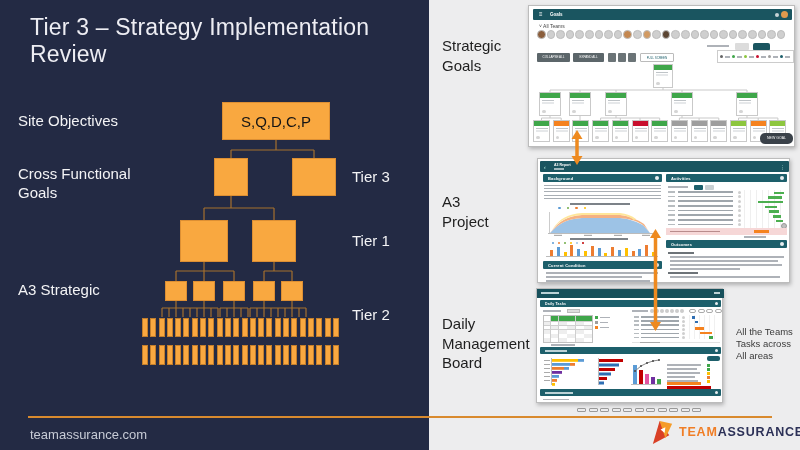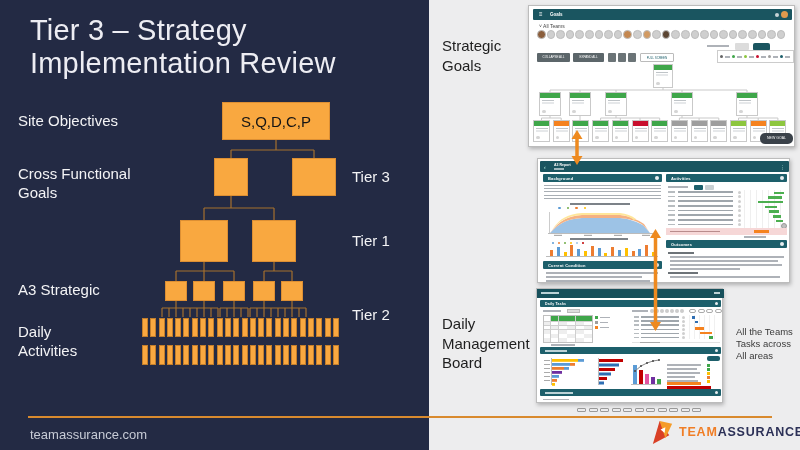--- a/index.html
+++ b/index.html
@@ -1,21 +1,21 @@
 <!DOCTYPE html>
 <html><head>
 <meta charset="utf-8">
 <style>
   html,body{margin:0;padding:0;}
   body{font-family:"Liberation Sans",sans-serif;}
   #slide{position:relative;width:800px;height:450px;overflow:hidden;background:#EDEDEE;}
   .abs{position:absolute;}
   
   #leftpanel{position:absolute;left:0;top:0;width:429px;height:450px;background:#232A44;}
-  .title{color:#EDEDF3;font-size:29px;letter-spacing:.2px;}
+  .title{color:#EDEDF3;font-size:23px;letter-spacing:.2px;}
   .lbl{color:#F3F3F5;font-size:15px;line-height:1.25;}
   .obox{position:absolute;background:#F9A840;border:1px solid #DD8F33;box-sizing:border-box;}
   .dailyrow{position:absolute;display:flex;justify-content:space-between;}
   .dbar{display:block;width:6px;height:100%;background:#F9A840;border:1px solid #C27E2C;box-sizing:border-box;}
   .divider{position:absolute;left:28px;top:416px;width:744px;height:2px;background:#D98A2E;}
   .footerurl{color:#C7CBD6;font-size:13px;}
   
   .thumb{position:absolute;background:#FFF;border:1px solid #BCBCBC;box-shadow:1px 2px 4px rgba(0,0,0,.25);box-sizing:border-box;}
   .teal{background:#1A5560;}
   .tealhdr{position:absolute;background:#1D5F6B;border-radius:1px;color:#fff;}
@@ -124,30 +124,30 @@
         <i class="dbar"></i>
         <i class="dbar"></i>
         <i class="dbar"></i>
         <i class="dbar"></i>
         <i class="dbar"></i>
       </div>
 
     <div class="abs lbl" style="left:18px;top:165px;width:118px;">Cross Functional Goals</div>
     <div class="abs lbl" style="left:18px;top:112px;width:150px;">Site Objectives</div>
     <div class="abs lbl" style="left:18px;top:281px;width:150px;">A3 Strategic</div>
-    <div class="abs lbl" style="left:18px;top:323px;width:72px;">Daily Activities</div>
 
     <div class="abs lbl" style="left:352px;top:168px;">Tier 3</div>
     <div class="abs lbl" style="left:352px;top:232px;">Tier 1</div>
     <div class="abs lbl" style="left:352px;top:306px;">Tier 2</div>
 
     <div class="abs footerurl" style="left:30px;top:427px;">teamassurance.com</div>
   </div>
 
   <div class="abs cap" style="left:442px;top:36px;width:72px;">Strategic Goals</div>
+  <div class="abs cap" style="left:442px;top:192px;width:62px;">A3 Project</div>
   <div class="abs cap" style="left:442px;top:314px;width:96px;">Daily Management Board</div>
   <div class="abs note" style="left:736px;top:326px;width:62px;">
     <div>All the Teams</div>
     <div>Tasks across</div>
     <div>All areas</div>
   </div>
 
   <div class="thumb" style="left:528px;top:5px;width:267px;height:142px;">
     <div class="abs teal" style="left:4px;top:3px;width:259px;height:11px;border-radius:1px;">
       <span class="abs" style="left:6px;top:2px;color:#fff;font-size:6px;">≡</span>

